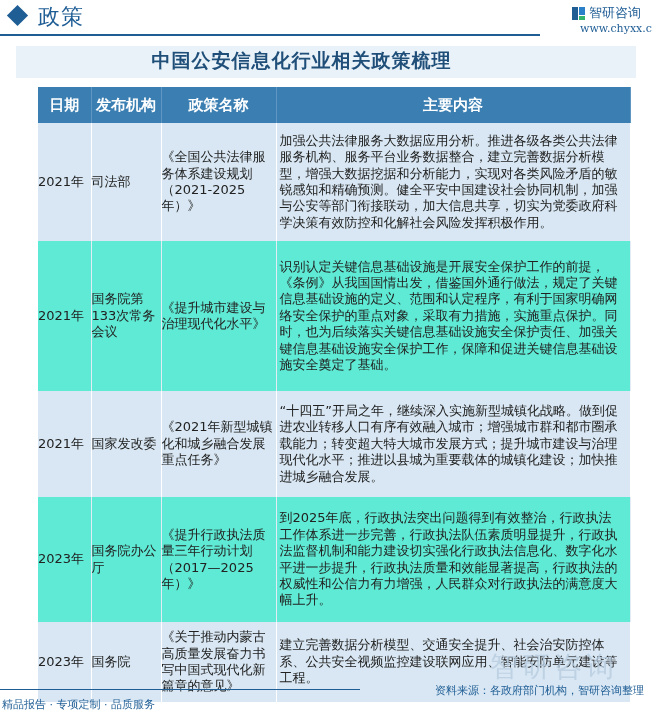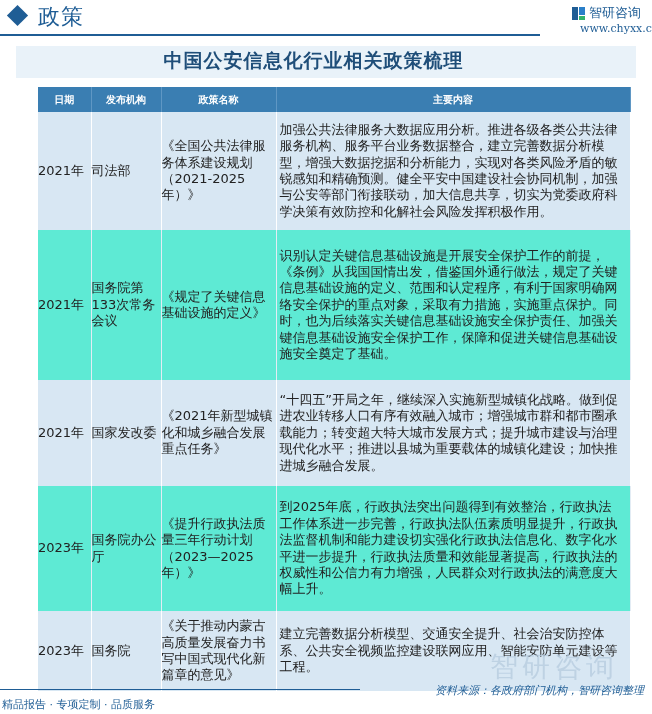--- a/index.html
+++ b/index.html
@@ -13,32 +13,32 @@
   .brand { position: absolute; left: 572px; top: 4px; display: flex; align-items: center; gap: 4px; }
   .brand-logo { width: 13px; height: 13px; position: relative; }
   .brand-logo .l1 { position: absolute; left: 0; top: 0; width: 6px; height: 13px; background: #1f5d95; }
   .brand-logo .l2 { position: absolute; left: 7px; top: 0; width: 6px; height: 8px; background: #2a7fc9; }
   .brand-logo .l3 { position: absolute; left: 7px; top: 9px; width: 6px; height: 4px; background: #33b36b; }
   .brand-name { font-size: 13px; color: #1f5d95; }
   .brand-url { position: absolute; left: 580px; top: 22px; font-family: "DejaVu Serif", "Liberation Serif", serif; font-size: 11px; color: #1f5d95; }
 
   .title-band { position: absolute; left: 16px; top: 46px; width: 485px; height: 32px; background: #e9f2f9; }
   .title-band-r { position: absolute; left: 501px; top: 46px; width: 135px; height: 32px; background: #e9f2f9; }
-  .doc-title { position: absolute; left: 12px; top: 48px; width: 603px; text-align: center; font-family: "DejaVu Serif", "Liberation Serif", serif; font-size: 19px; font-weight: bold; color: #1f4e79; letter-spacing: 1px; }
+  .doc-title { position: absolute; left: 0; top: 48px; width: 603px; text-align: center; font-family: "DejaVu Serif", "Liberation Serif", serif; font-size: 19px; font-weight: bold; color: #1f4e79; letter-spacing: 1px; }
 
   table.policy { position: absolute; left: 38px; top: 87px; width: 592px; border-collapse: collapse; table-layout: fixed; }
-  table.policy th { background: #3a7eb2; color: #ffffff; font-size: 10px; font-weight: bold; height: 25px; text-align: center; border-right: 1px solid #5f97c4; }
+  table.policy th { background: #3a7eb2; color: #ffffff; font-size: 15px; font-weight: bold; height: 36px; text-align: center; border-right: 1px solid #5f97c4; }
   table.policy td { font-size: 13px; line-height: 16.4px; vertical-align: middle; border-right: 1px solid #ffffff; color: #222; }
   table.policy tr.odd td { background: #d8e7f3; }
   table.policy tr.even td { background: #5eead4; border-right: 1px solid #e3ecf4; }
   td.c-date, td.c-org, td.c-name { text-align: left; }
   td.c-content { text-align: left; padding-left: 3px; padding-right: 8px; }
 
   .footer-rule { position: absolute; left: 0; top: 689px; width: 360px; height: 1px; background: #1f5d95; }
-  .source { position: absolute; right: 8px; top: 683px; font-size: 11px; color: #1f5d95; font-style: italic; }
+  .source { position: absolute; right: 8px; top: 683px; font-size: 11px; color: #1f5d95; }
   .slogan { position: absolute; left: 2px; top: 697px; font-size: 11px; color: #1f5d95; }
   .watermark-logo { position: absolute; left: 490px; top: 648px; font-size: 28px; color: #b8cde0; opacity: 0.8; letter-spacing: 4px; }
 </style>
 </head>
 <body>
 
 <div class="top-bar">
   <div class="diamond"></div>
   <div class="section-title">政策</div>
   <div class="top-rule"></div>
@@ -75,33 +75,33 @@
   <tbody>
     <tr class="odd" style="height:118px">
       <td class="c-date">2021年</td>
       <td class="c-org">司法部</td>
       <td class="c-name">《全国公共法律服务体系建设规划（2021-2025年）》</td>
       <td class="c-content">加强公共法律服务大数据应用分析。推进各级各类公共法律服务机构、服务平台业务数据整合，建立完善数据分析模型，增强大数据挖据和分析能力，实现对各类风险矛盾的敏锐感知和精确预测。健全平安中国建设社会协同机制，加强与公安等部门衔接联动，加大信息共享，切实为党委政府科学决策有效防控和化解社会风险发挥积极作用。</td>
     </tr>
     <tr class="even" style="height:150px">
       <td class="c-date">2021年</td>
       <td class="c-org">国务院第133次常务会议</td>
-      <td class="c-name">《规定了关键信息基础设施的定义》</td>
+      <td class="c-name">《提升城市建设与治理现代化水平》</td>
       <td class="c-content">识别认定关键信息基础设施是开展安全保护工作的前提，《条例》从我国国情出发，借鉴国外通行做法，规定了关键信息基础设施的定义、范围和认定程序，有利于国家明确网络安全保护的重点对象，采取有力措施，实施重点保护。同时，也为后续落实关键信息基础设施安全保护责任、加强关键信息基础设施安全保护工作，保障和促进关键信息基础设施安全奠定了基础。</td>
     </tr>
     <tr class="odd" style="height:106px">
       <td class="c-date">2021年</td>
       <td class="c-org">国家发改委</td>
       <td class="c-name">《2021年新型城镇化和城乡融合发展重点任务》</td>
       <td class="c-content">“十四五”开局之年，继续深入实施新型城镇化战略。做到促进农业转移人口有序有效融入城市；增强城市群和都市圈承载能力；转变超大特大城市发展方式；提升城市建设与治理现代化水平；推进以县城为重要载体的城镇化建设；加快推进城乡融合发展。</td>
     </tr>
     <tr class="even" style="height:125px">
       <td class="c-date">2023年</td>
       <td class="c-org">国务院办公厅</td>
-      <td class="c-name">《提升行政执法质量三年行动计划（2023—2025年）》</td>
+      <td class="c-name">《提升行政执法质量三年行动计划（2017—2025年）》</td>
       <td class="c-content">到2025年底，行政执法突出问题得到有效整治，行政执法工作体系进一步完善，行政执法队伍素质明显提升，行政执法监督机制和能力建设切实强化行政执法信息化、数字化水平进一步提升，行政执法质量和效能显著提高，行政执法的权威性和公信力有力增强，人民群众对行政执法的满意度大幅上升。</td>
     </tr>
     <tr class="odd" style="height:80px">
       <td class="c-date">2023年</td>
       <td class="c-org">国务院</td>
       <td class="c-name">《关于推动内蒙古高质量发展奋力书写中国式现代化新篇章的意见》</td>
       <td class="c-content">建立完善数据分析模型、交通安全提升、社会治安防控体系、公共安全视频监控建设联网应用、智能安防单元建设等工程。</td>
     </tr>
   </tbody>
 </table>

